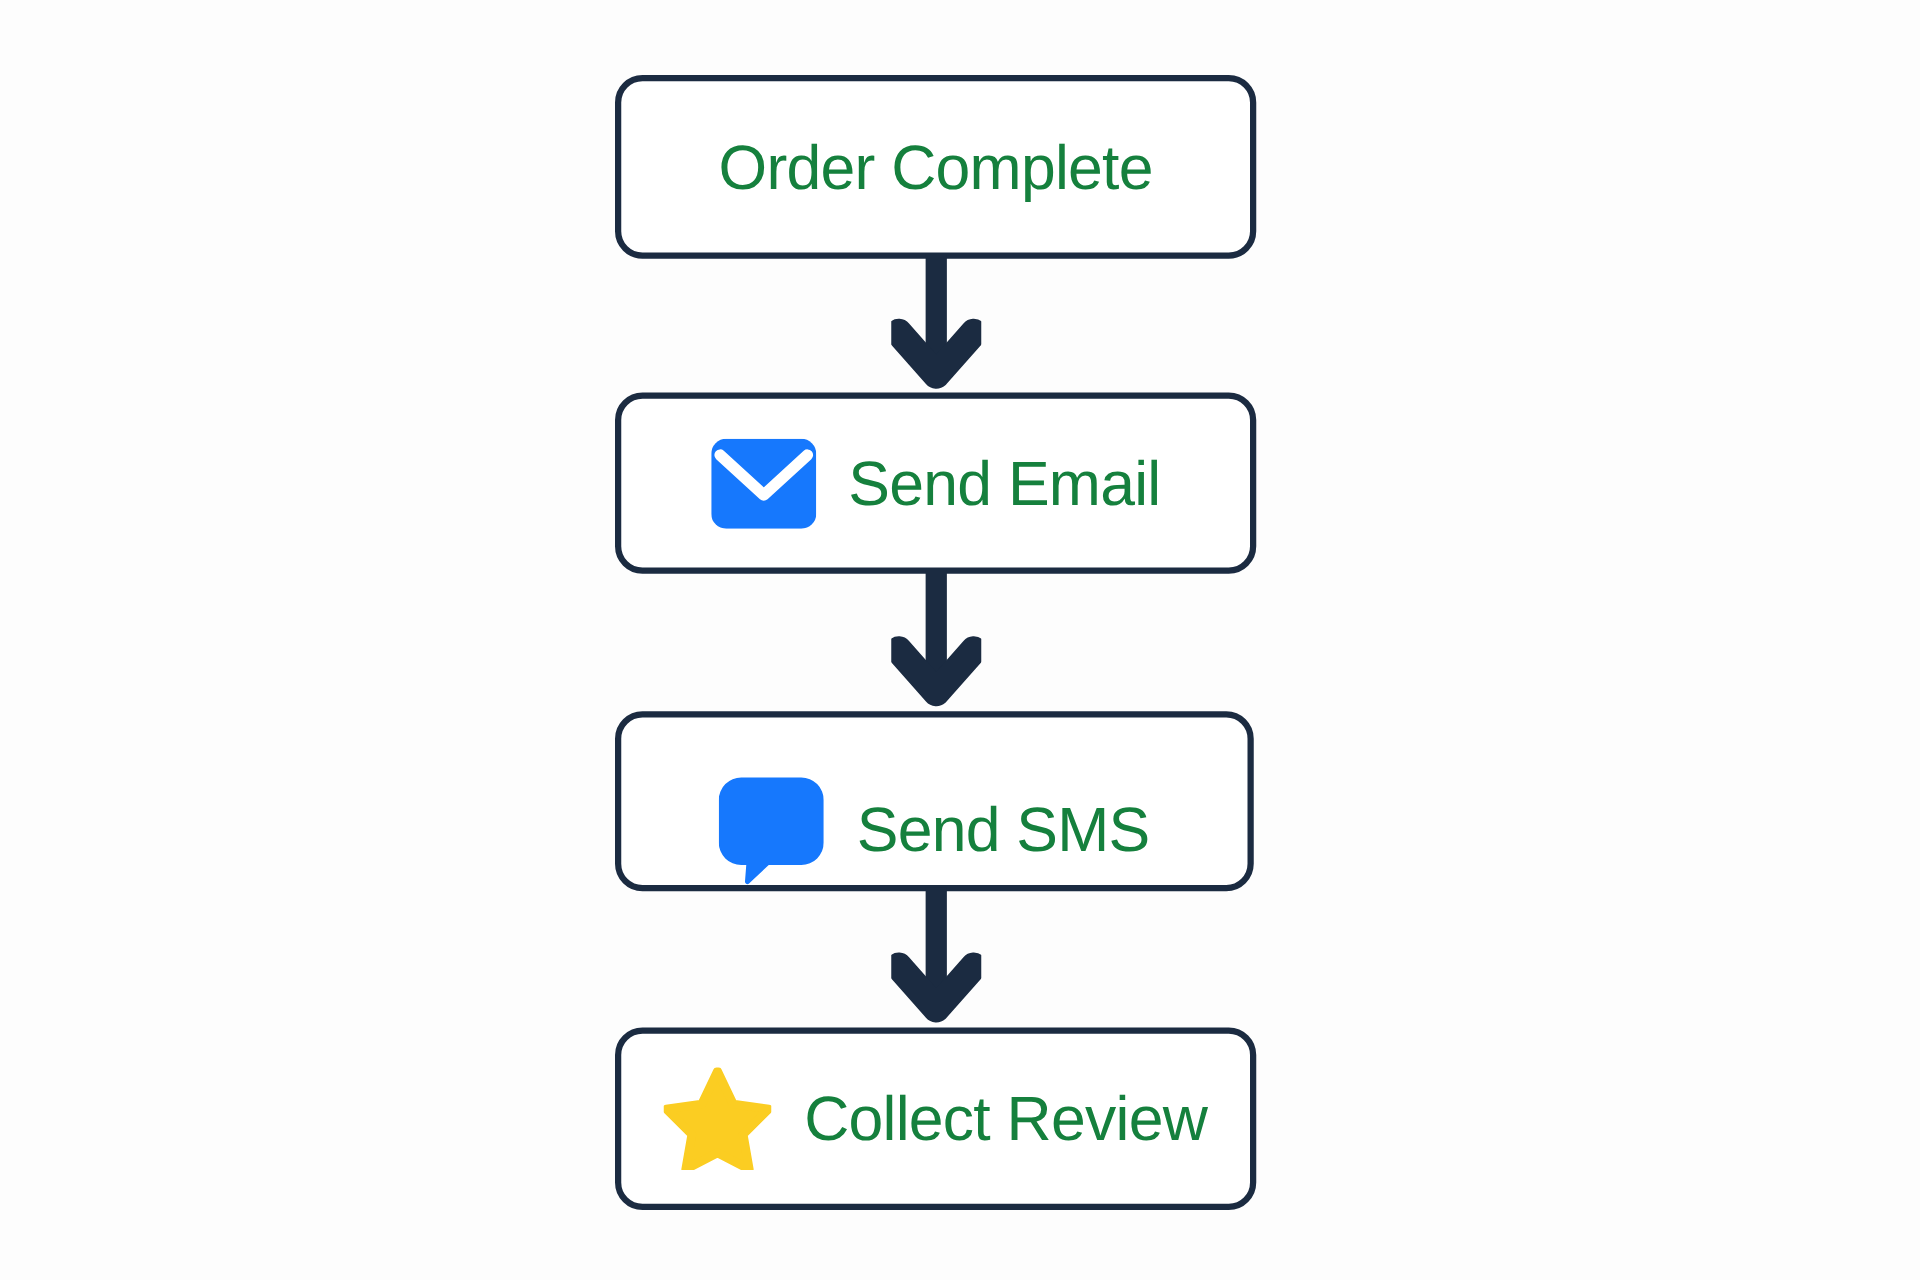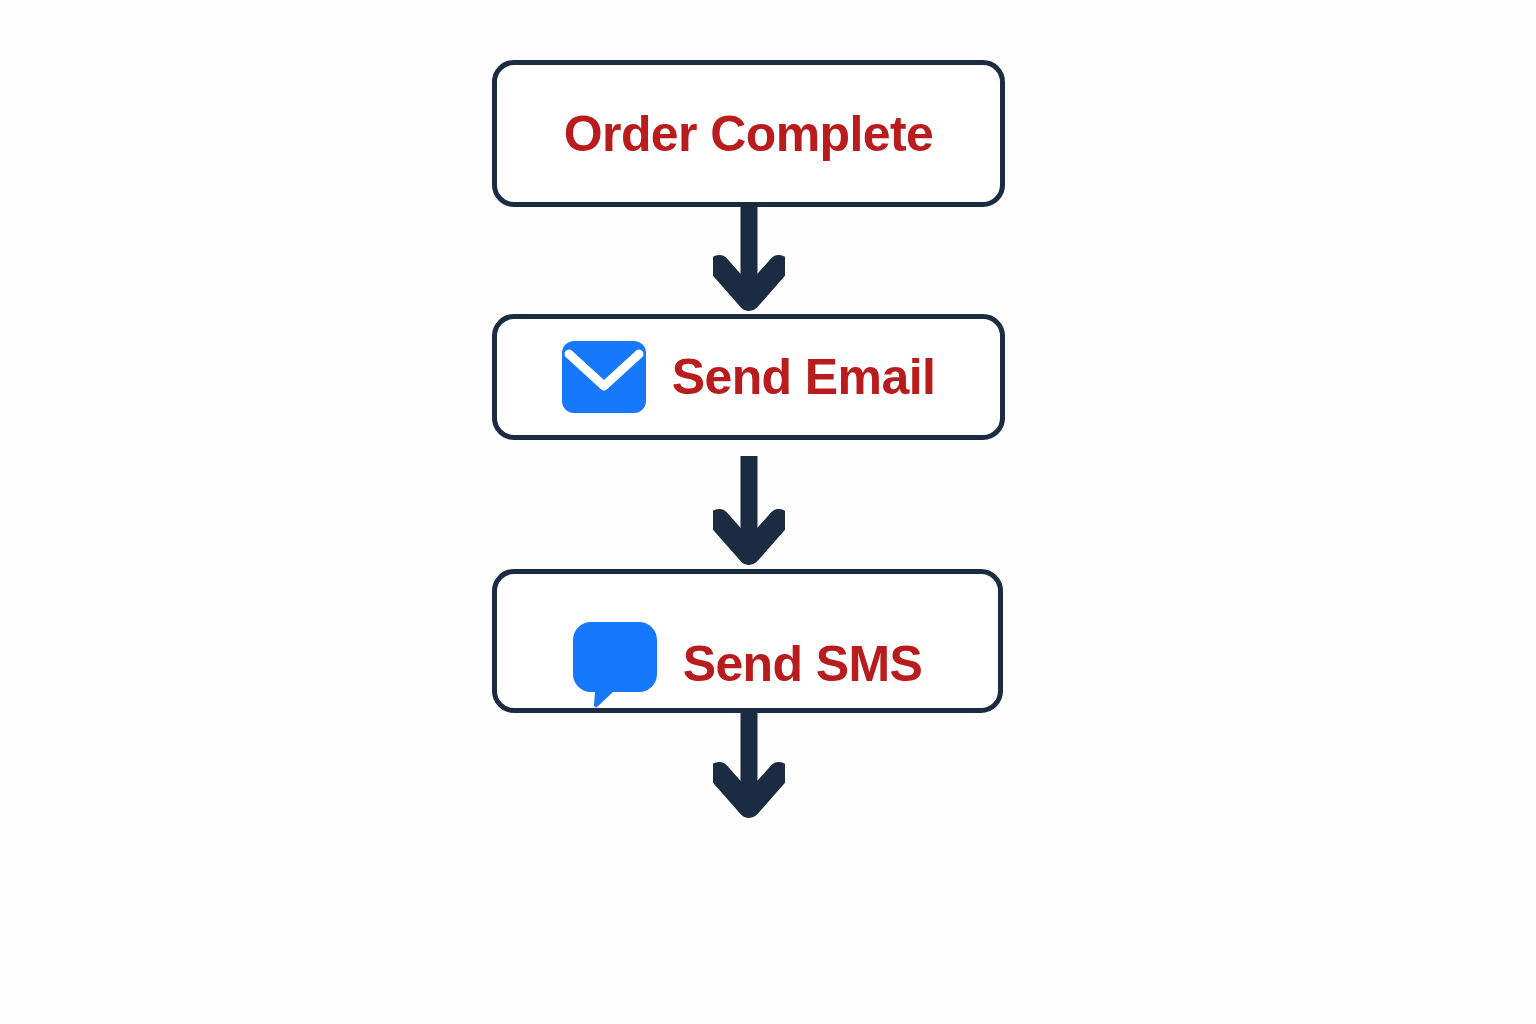--- a/index.html
+++ b/index.html
@@ -37,30 +37,30 @@
 
   .node-inner {
     display: flex;
     align-items: center;
     justify-content: center;
     gap: 26px;
   }
 
   .node-label {
     font-size: 50px;
-    font-weight: bold;
-    color: #b91c1c;
+    font-weight: normal;
+    color: #15803d;
     letter-spacing: -0.6px;
     line-height: 1;
     white-space: nowrap;
   }
 
   
   #node-order-complete { left: 492px; top: 60px;  width: 513px; height: 147px; }
-  #node-send-email     { left: 492px; top: 314px; width: 513px; height: 126px; }
+  #node-send-email     { left: 492px; top: 314px; width: 513px; height: 145px; }
   #node-send-sms       { left: 492px; top: 569px; width: 511px; height: 144px; align-items: flex-end; }
   #node-collect-review { left: 492px; top: 822px; width: 513px; height: 146px; }
 
   
   .icon-wrap {
     flex: 0 0 auto;
     display: block;
     line-height: 0;
   }
   .icon-envelope { width: 84px; height: 72px; }
@@ -127,14 +127,25 @@
     </div>
   </div>
 
   <div class="arrow" id="arrow-3">
     <svg viewBox="0 0 72 115" width="72" height="115">
       <path d="M36 0 L36 87" stroke="#1b2b41" stroke-width="17" fill="none"></path>
       <path d="M6 63 L36 97 L66 63" stroke="#1b2b41" stroke-width="22" fill="none" stroke-linecap="round" stroke-linejoin="round"></path>
     </svg>
   </div>
 
+  <div class="node" id="node-collect-review">
+    <div class="node-inner">
+      <span class="icon-wrap">
+        <svg class="icon-star" viewBox="0 0 86 82">
+          <path d="M43 3 L55.5 29.2 L84 33.2 L63.5 53.5 L68.4 81.5
+                   L43 68.2 L17.6 81.5 L22.5 53.5 L2 33.2 L30.5 29.2 Z" fill="#fbcd22" stroke="#fbcd22" stroke-width="7" stroke-linejoin="round"></path>
+        </svg>
+      </span>
+      <span class="node-label">Collect Review</span>
+    </div>
+  </div>
 
 </div>
 
 </body></html>

